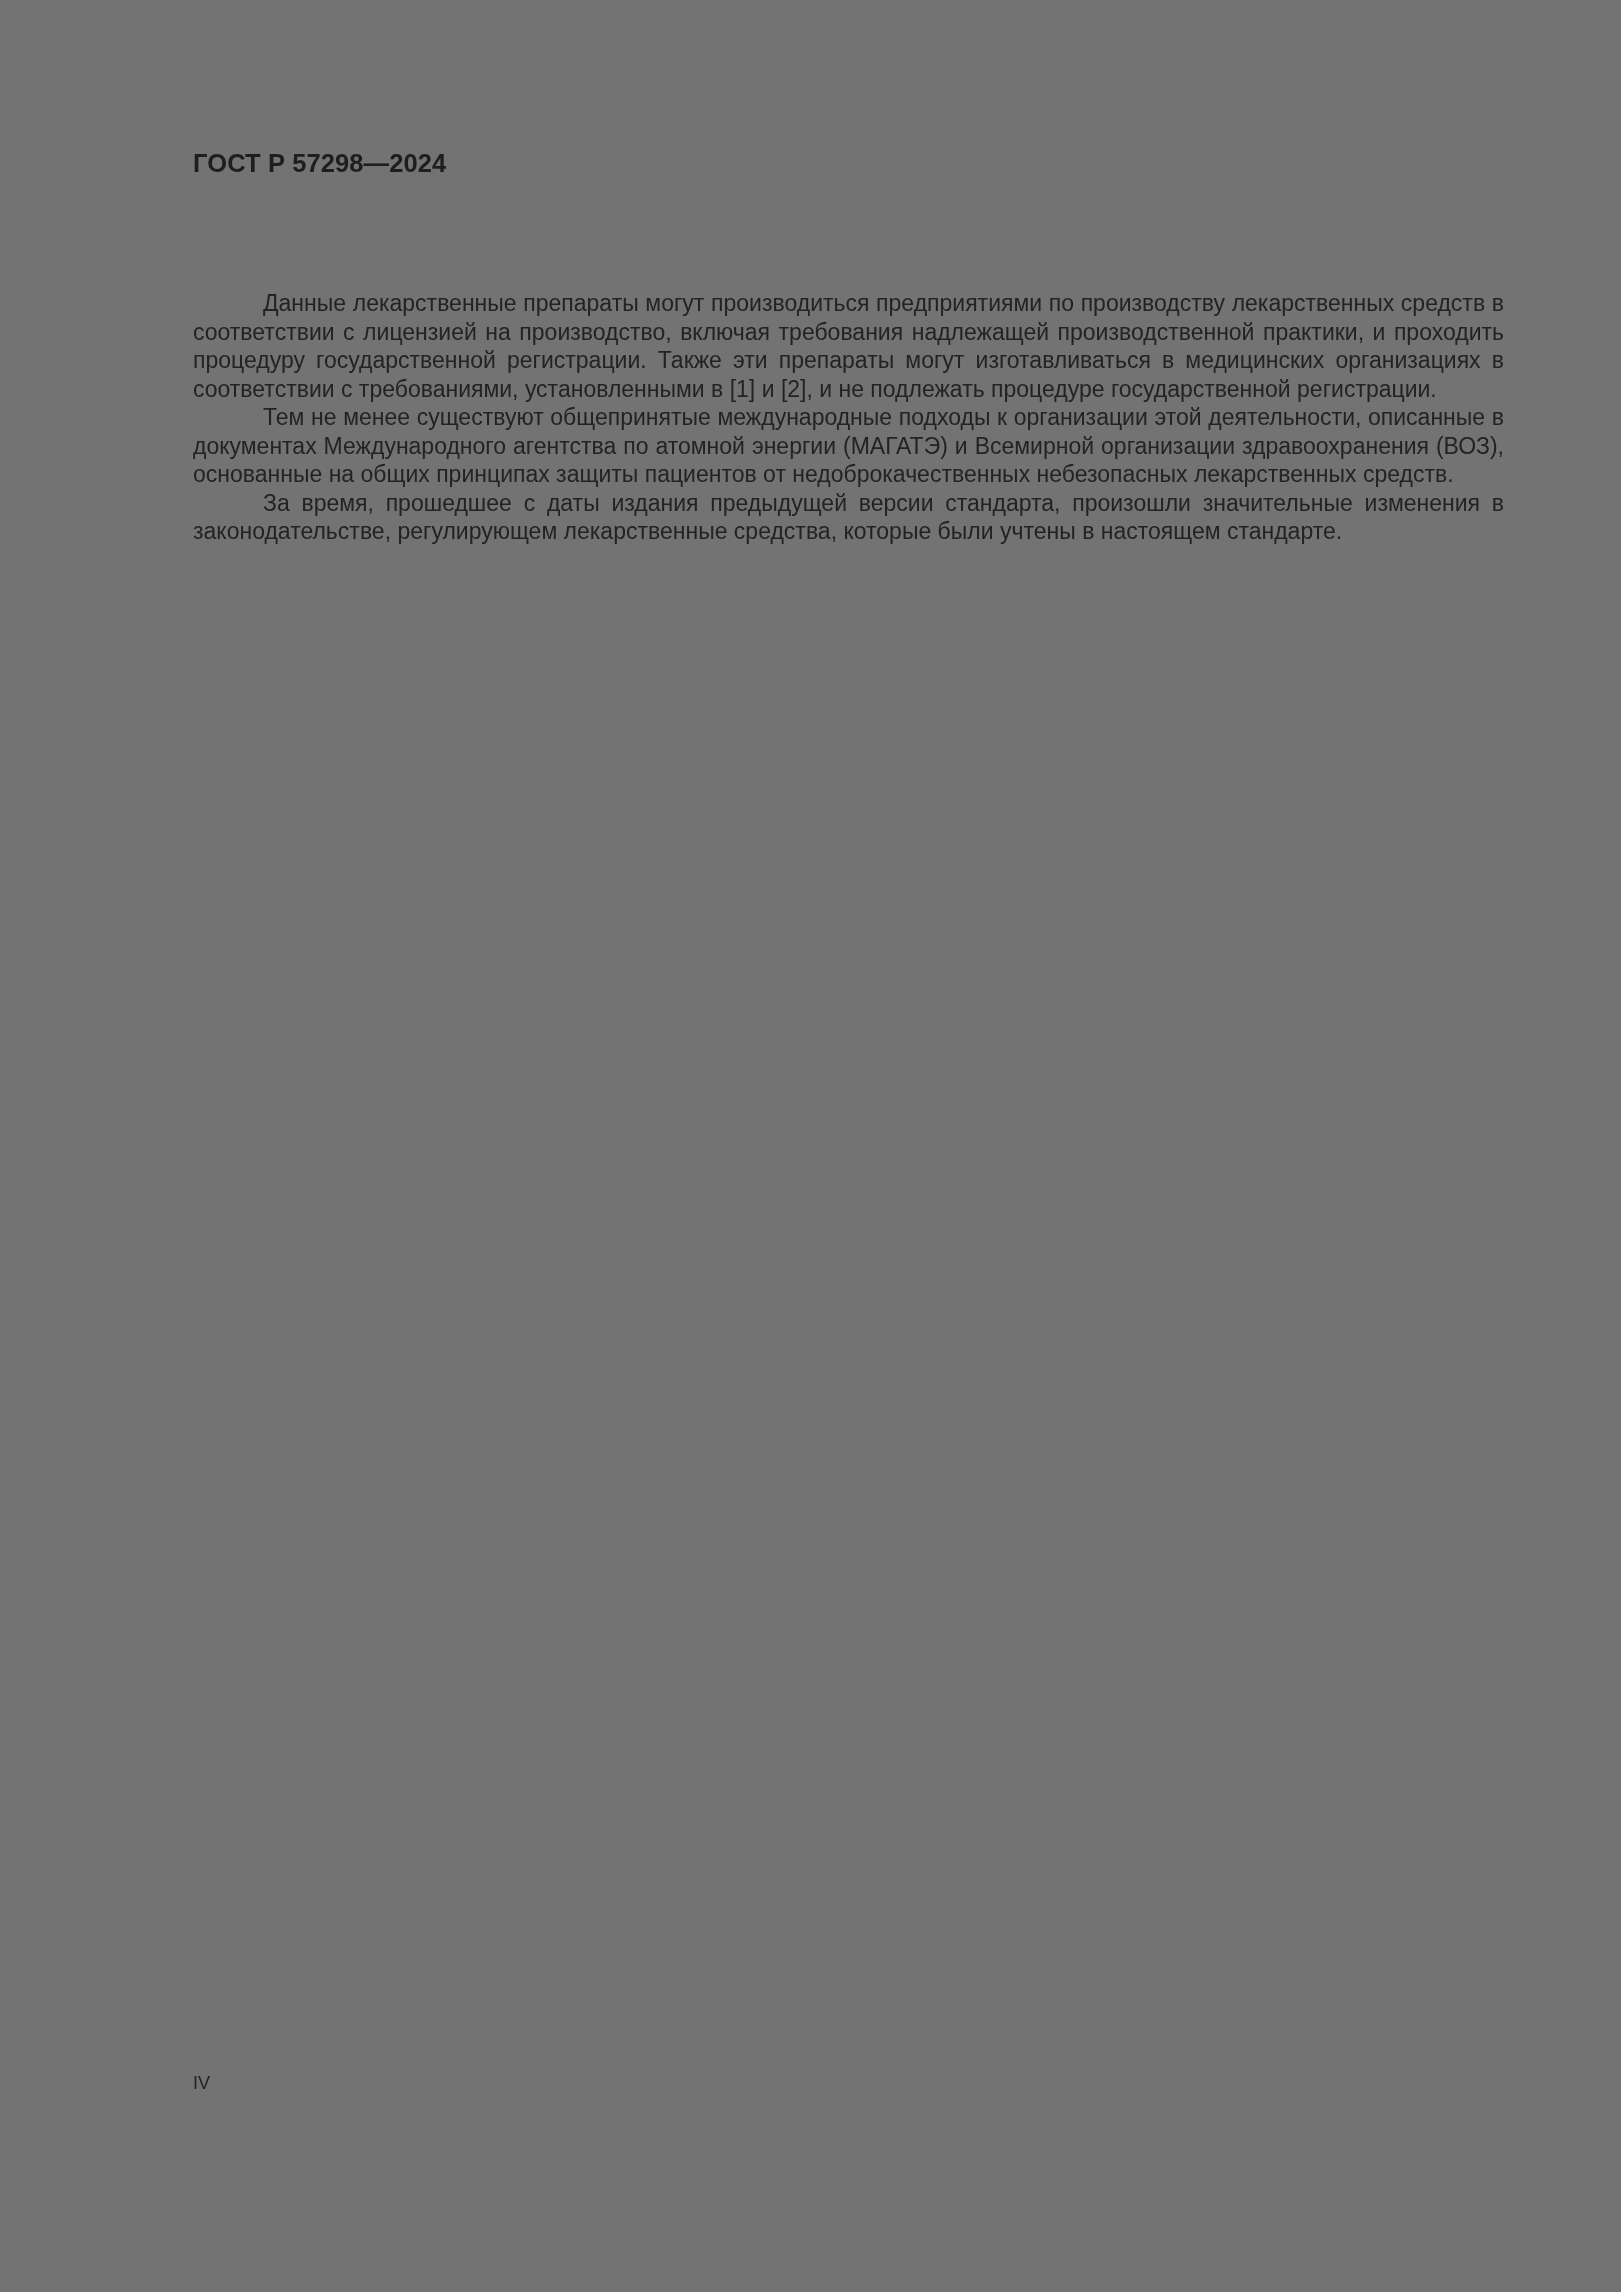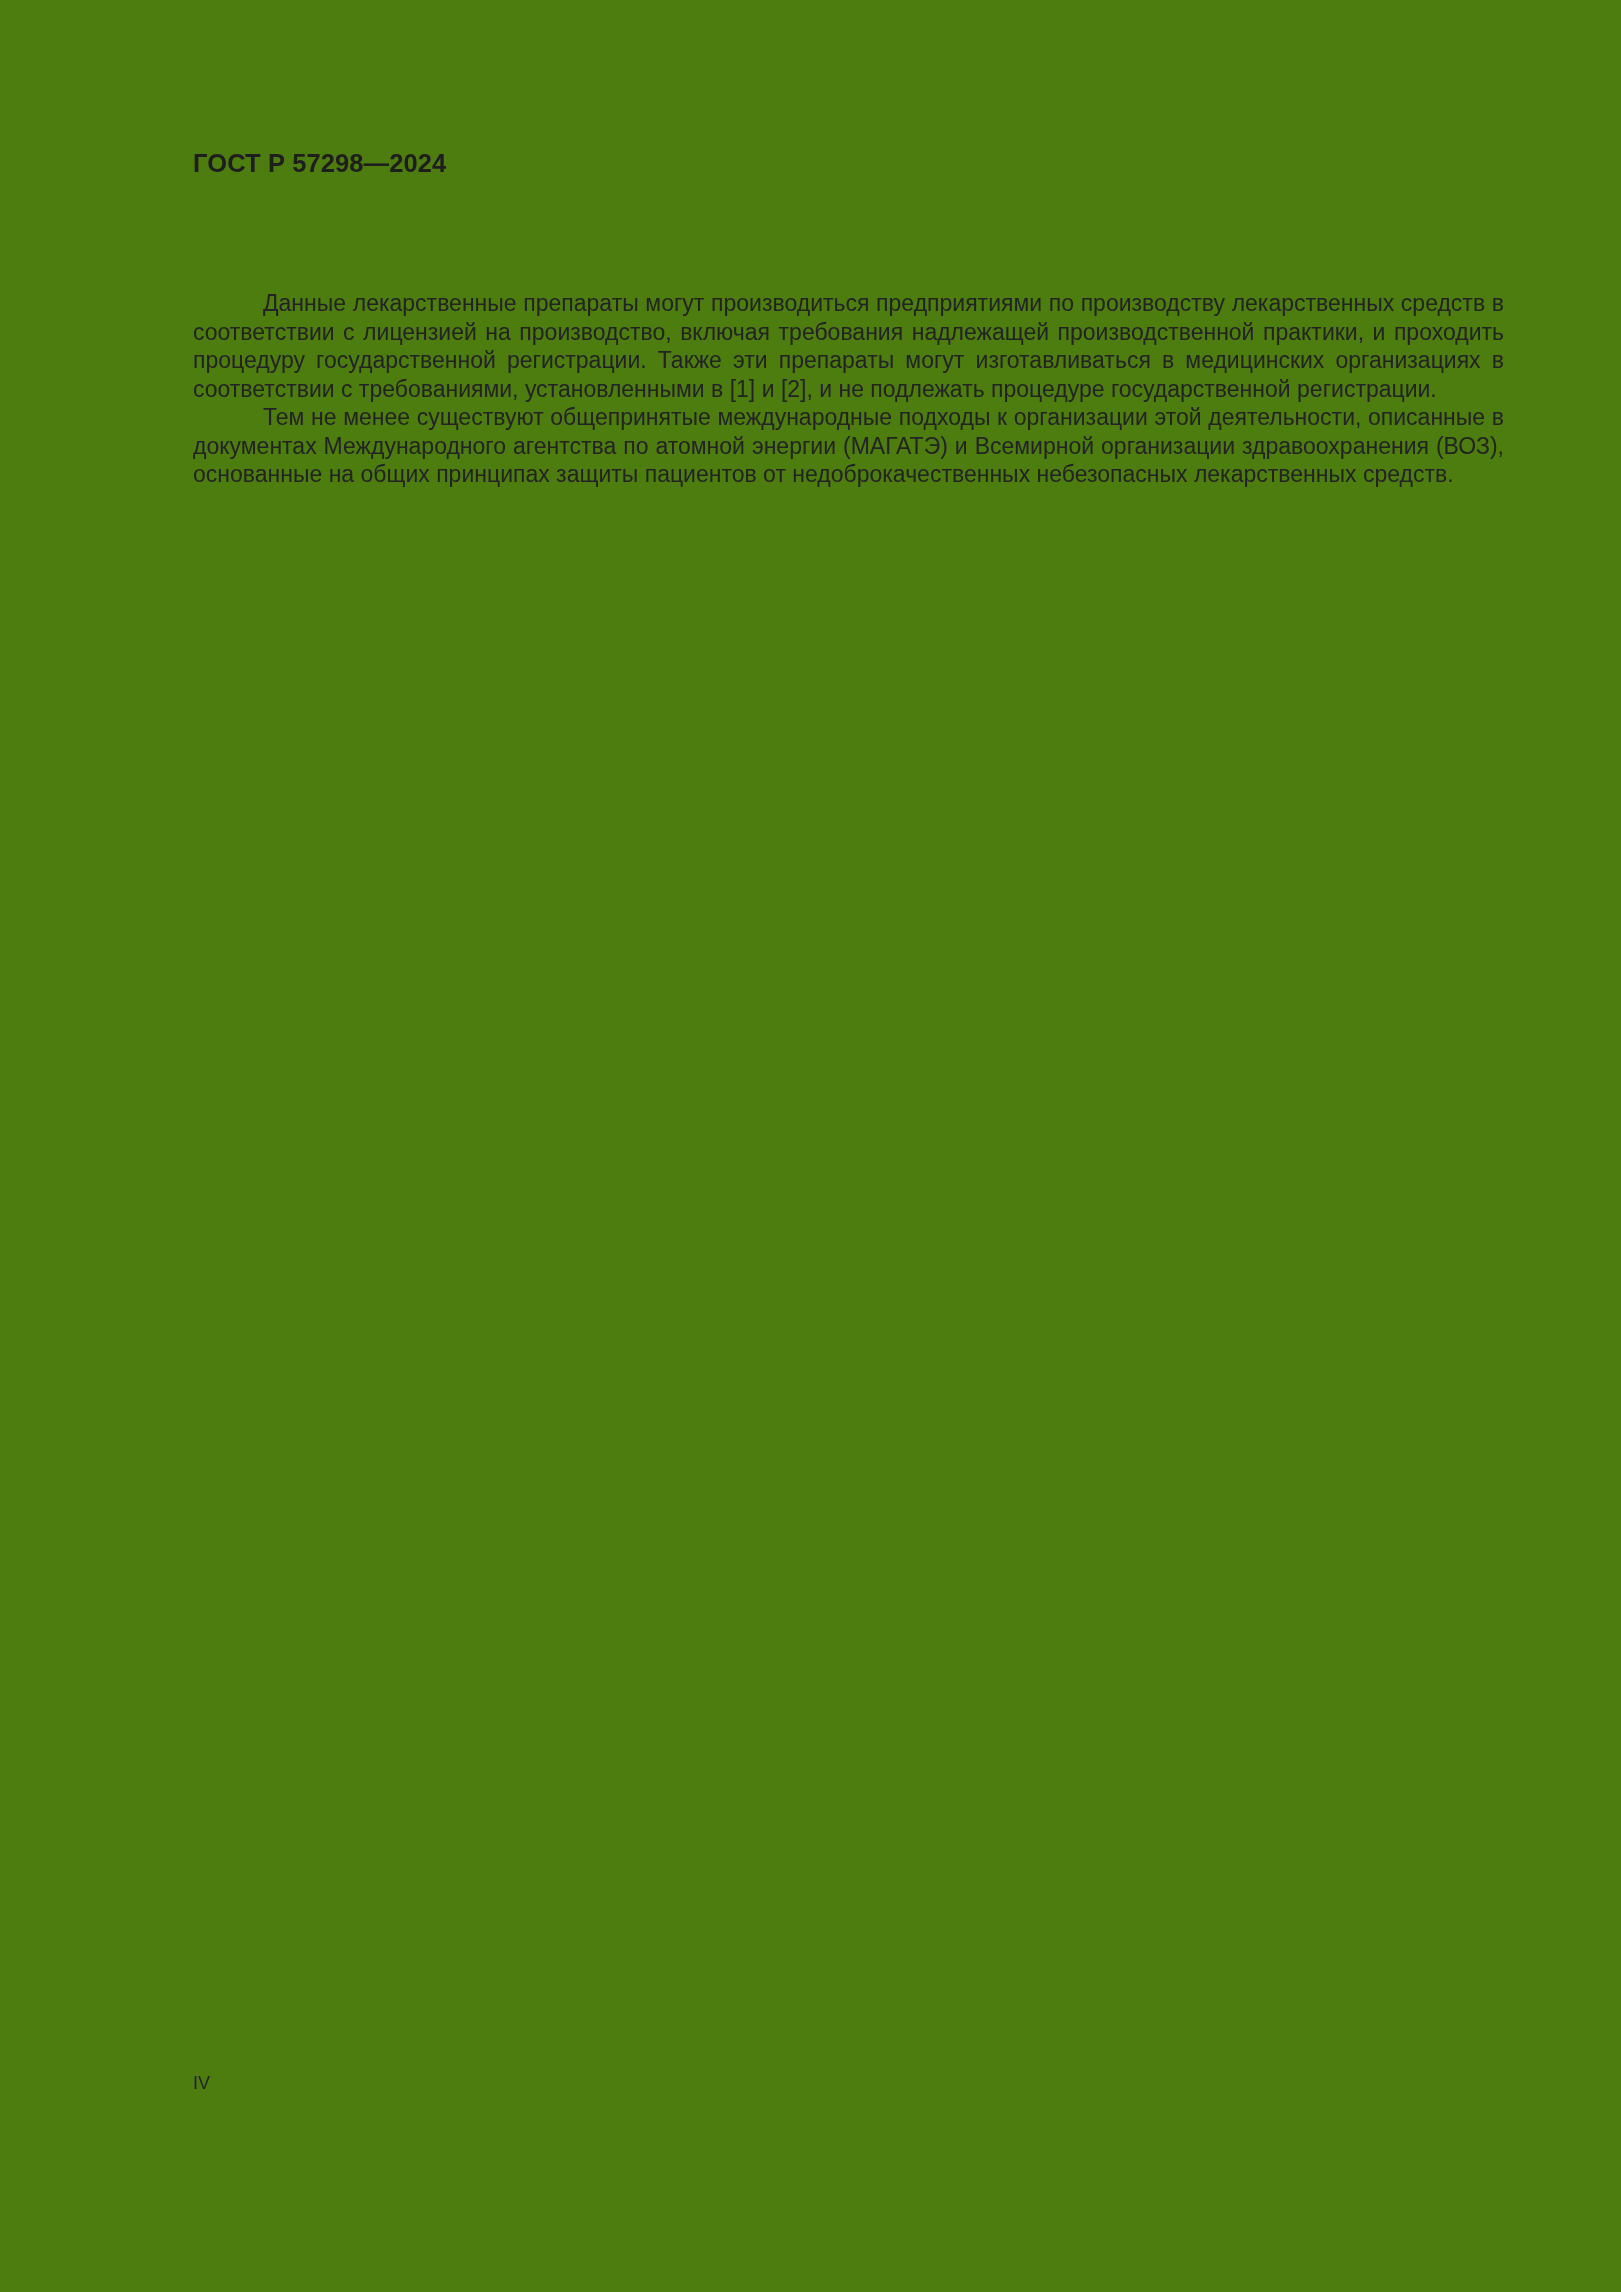--- a/index.html
+++ b/index.html
@@ -14,21 +14,21 @@
       overflow: hidden;
       font-family: "Liberation Sans", sans-serif;
       color: #232323;
     }
     .page {
       position: absolute;
       left: 0;
       top: 0;
       width: 1621px;
       height: 2293px;
-      background: #4d7c0f;
+      background: #737373;
     }
     .doc-header {
       position: absolute;
       left: 193px;
       top: 149px;
       font-size: 25.5px;
       font-weight: bold;
       line-height: 29px;
       letter-spacing: 0.1px;
       color: #1e1e1e;
@@ -73,18 +73,19 @@
 <body>
 
 <div class="page">
 
   <div class="doc-header">ГОСТ Р 57298—2024</div>
 
 
   <div class="body-text">
     <p>Данные лекарственные препараты могут производиться предприятиями по производству лекар­ственных средств в соответствии с лицензией на производство, включая требования надлежащей про­изводственной практики, и проходить процедуру государственной регистрации. Также эти препараты могут изготавливаться в медицинских организациях в соответствии с требованиями, установленными в [1] и [2], и не подлежать процедуре государственной регистрации.</p>
     <p>Тем не менее существуют общепринятые международные подходы к организации этой деятель­ности, описанные в документах Международного агентства по атомной энергии (МАГАТЭ) и Всемирной организации здравоохранения (ВОЗ), основанные на общих принципах защиты пациентов от недобро­качественных небезопасных лекарственных средств.</p>
+    <p>За время, прошедшее с даты издания предыдущей версии стандарта, произошли значительные изменения в законодательстве, регулирующем лекарственные средства, которые были учтены в на­стоящем стандарте.</p>
   </div>
 
   <div class="page-number">IV</div>
 
 </div>
 
 
 </body></html>

